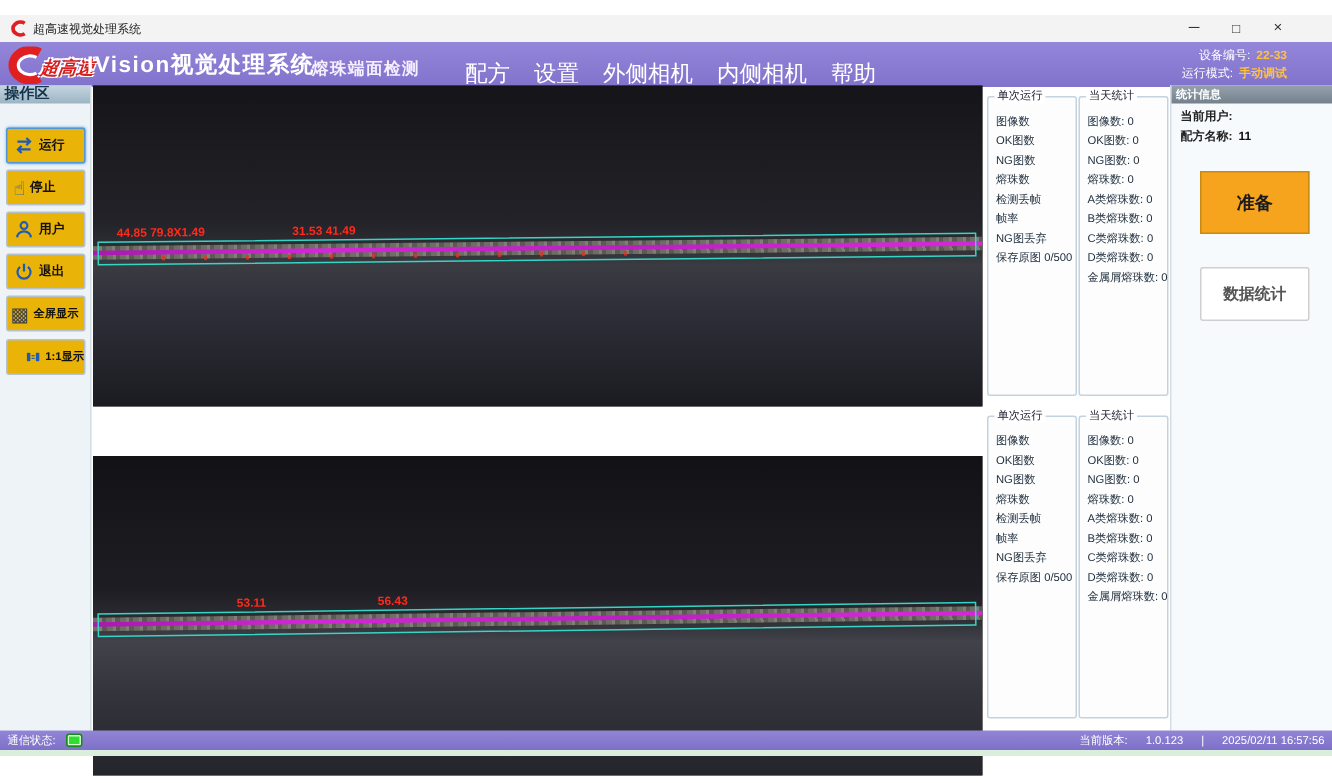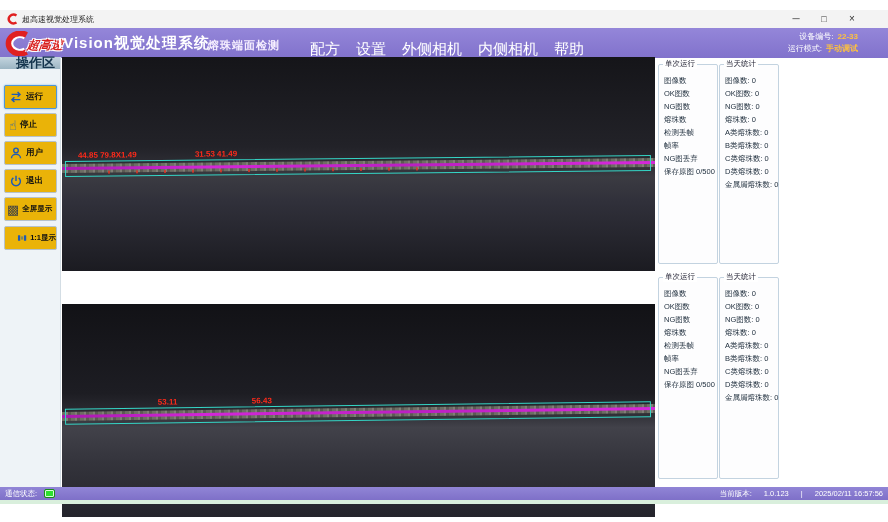--- a/index.html
+++ b/index.html
@@ -24,21 +24,21 @@
   .app-title{left:58px;top:34px;font-size:15px;font-weight:bold;color:#fff;letter-spacing:1px;}
   .app-subtitle{left:208px;top:38px;font-size:11px;font-weight:bold;color:#f6efff;letter-spacing:1px;}
   .menu{left:310px;top:40px;display:flex;gap:16px;}
   .menu-item{font-size:15px;color:#fff;cursor:default;}
   .dev-info{right:30px;top:31px;text-align:right;font-size:8px;line-height:12px;color:#fff;}
   .dev-info b{color:#ffc23d;font-weight:bold;margin-left:4px;}
 
   
   .sidebar{left:0;top:57px;width:61px;height:430px;background:#eef3f7;border-right:1px solid #d3dde4;box-sizing:border-box;}
   .sidebar-header{left:0;top:0;width:100%;height:12px;background:linear-gradient(#c4d5df,#9cb5c3);
-                  font-size:13px;font-weight:bold;color:#15354d;line-height:12px;padding-left:16px;box-sizing:border-box;}
+                  font-size:10px;font-weight:bold;color:#15354d;line-height:12px;padding-left:3px;box-sizing:border-box;}
   .sb-btn{left:4px;width:53px;height:24px;background:#eab308;border:1px solid #b6c2cb;border-radius:2px;
           display:flex;align-items:center;gap:3px;padding-left:4px;box-sizing:border-box;cursor:default;}
   .sb-btn.active{border-color:#4f96d8;box-shadow:0 0 2px #7ab2e2;}
   .sb-label{font-size:8.5px;font-weight:bold;color:#111;white-space:nowrap;}
   .sb-label.small{font-size:7.5px;}
   .sb-glyph{font-size:13px;color:#1f5bb5;line-height:13px;}
 
   
   .cam{left:62px;width:593px;background:#0c0c0f;overflow:hidden;}
   .cam0{top:57px;height:214px;}
@@ -244,20 +244,31 @@
       <div class="gb-row">NG图数: 0</div>
       <div class="gb-row">熔珠数: 0</div>
       <div class="gb-row">A类熔珠数: 0</div>
       <div class="gb-row">B类熔珠数: 0</div>
       <div class="gb-row">C类熔珠数: 0</div>
       <div class="gb-row">D类熔珠数: 0</div>
       <div class="gb-row">金属屑熔珠数: 0</div>
     </div>
   </div>
 
+  <div class="abs rpanel">
+    <div class="abs rpanel-header">统计信息</div>
+    <div class="abs rp-row" style="top:15px;">
+      <span>当前用户:</span><b></b>
+    </div>
+    <div class="abs rp-row" style="top:28px;">
+      <span>配方名称:</span><b>11</b>
+    </div>
+    <div class="abs prepare-btn">准备</div>
+    <div class="abs datastats-btn">数据统计</div>
+  </div>
 
   <div class="abs statusbar">
     <span class="abs comm-label">通信状态:</span>
     <span class="abs comm-ind"></span>
     <div class="abs version-cluster">
       <span>当前版本:</span>
       <span>1.0.123</span>
       <span>|</span>
       <span>2025/02/11  16:57:56</span>
     </div>

